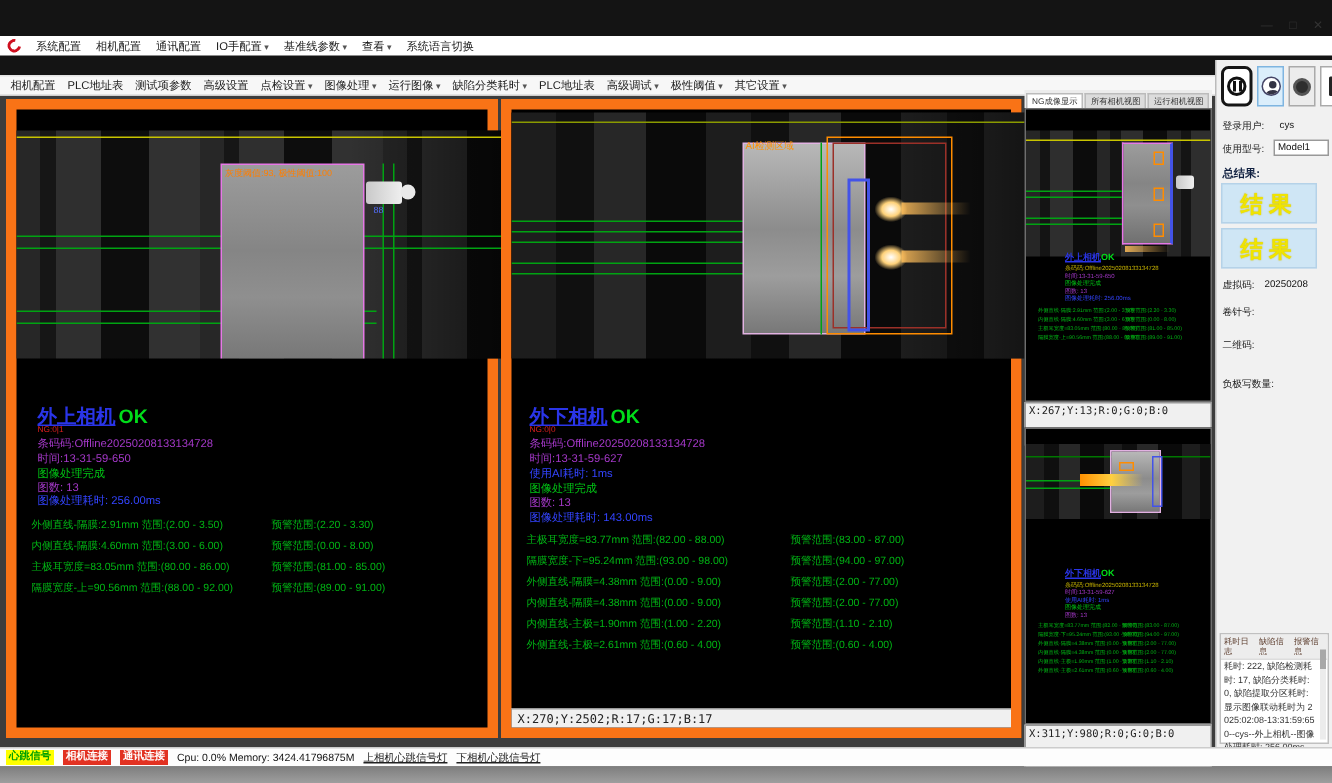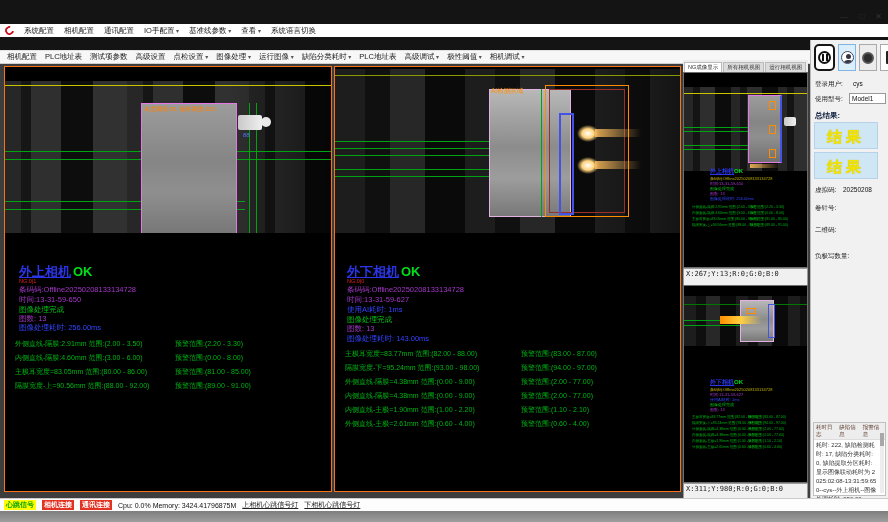--- a/index.html
+++ b/index.html
@@ -21,21 +21,21 @@
   .dd::after{content:" ▾";font-size:6px;color:#555;}
   .tabrow{position:absolute;top:37px;left:0;width:888px;height:13px;background:#e9e9e9;}
   .runtab{position:absolute;left:3px;top:1px;padding:1px 7px;background:#fff;border:1px solid #b2b2b2;
           border-bottom:none;font-size:7.5px;color:#222;}
   .toolbar{position:absolute;top:50px;left:0;width:888px;height:14px;background:#f7f7f7;
            border-top:1px solid #e2e2e2;border-bottom:1px solid #cfcfcf;display:flex;align-items:center;
            gap:8px;padding-left:7px;font-size:7.5px;color:#1a1a1a;}
   .main{position:absolute;top:64px;left:0;width:888px;height:434px;background:#3d3d3d;}
 
   
-  .view{position:absolute;background:#000;border:1px solid #f97316;padding-left:48px;}
+  .view{position:absolute;background:#000;border:7px solid #f97316;padding-left:48px;}
   .view-left{left:4px;top:66px;width:328px;height:426px;}
   .view-mid{left:334px;top:66px;width:347px;height:426px;}
   .coordbar{position:absolute;left:0;right:0;bottom:0;height:13px;background:#f0f0f0;border-top:1px solid #999;
             font-family:"DejaVu Sans Mono",monospace;font-size:8px;color:#222;line-height:13px;padding-left:4px;}
   .strip{position:absolute;left:0;overflow:hidden;}
   .gl{position:absolute;height:1px;background:#00a312;}
   .vgl{position:absolute;width:1px;background:#00a312;}
   .yline{position:absolute;left:0;right:0;height:1px;background:#c8c400;}
 
   .v-title{position:absolute;font-size:13px;font-weight:bold;white-space:nowrap;}
@@ -146,21 +146,21 @@
     <span class="mitem">PLC地址表</span>
     <span class="mitem">测试项参数</span>
     <span class="mitem">高级设置</span>
     <span class="mitem dd">点检设置</span>
     <span class="mitem dd">图像处理</span>
     <span class="mitem dd">运行图像</span>
     <span class="mitem dd">缺陷分类耗时</span>
     <span class="mitem">PLC地址表</span>
     <span class="mitem dd">高级调试</span>
     <span class="mitem dd">极性阈值</span>
-    <span class="mitem dd">相机调试</span>
+    <span class="mitem dd">其它设置</span>
   </div>
 
   <div class="main"></div>
 
   <div class="view view-left">
     <div class="strip" style="top:14px;width:326px;height:152px;
          background:linear-gradient(90deg,rgba(0,0,0,0) 68%,rgba(0,0,0,.55)),
          repeating-linear-gradient(90deg,#272727 0 16px,#161616 16px 26px,#2f2f2f 26px 56px,#0d0d0d 56px 88px,#313131 88px 122px);">
       <div class="yline" style="top:4px;"></div>
       <div class="gl" style="top:70px;left:0;width:326px;"></div>
@@ -237,20 +237,21 @@
     <span class="meas" style="left:186px;top:296px;">预警范围:(94.00 - 97.00)</span>
     <span class="meas" style="left:10px;top:310px;">外侧直线-隔膜=4.38mm 范围:(0.00 - 9.00)</span>
     <span class="meas" style="left:186px;top:310px;">预警范围:(2.00 - 77.00)</span>
     <span class="meas" style="left:10px;top:324px;">内侧直线-隔膜=4.38mm 范围:(0.00 - 9.00)</span>
     <span class="meas" style="left:186px;top:324px;">预警范围:(2.00 - 77.00)</span>
     <span class="meas" style="left:10px;top:338px;">内侧直线-主极=1.90mm 范围:(1.00 - 2.20)</span>
     <span class="meas" style="left:186px;top:338px;">预警范围:(1.10 - 2.10)</span>
     <span class="meas" style="left:10px;top:352px;">外侧直线-主极=2.61mm 范围:(0.60 - 4.00)</span>
     <span class="meas" style="left:186px;top:352px;">预警范围:(0.60 - 4.00)</span>
 
+    <div class="coordbar">X:270;Y:2502;R:17;G:17;B:17</div>
   </div>
 
   <div class="thumbtabs">
     <span class="ttab active">NG成像显示</span>
     <span class="ttab">所有相机视图</span>
     <span class="ttab">运行相机视图</span>
   </div>
 
   <div class="thumb" style="top:72px;height:196px;">
     <div class="strip" style="top:14px;width:123px;height:84px;

